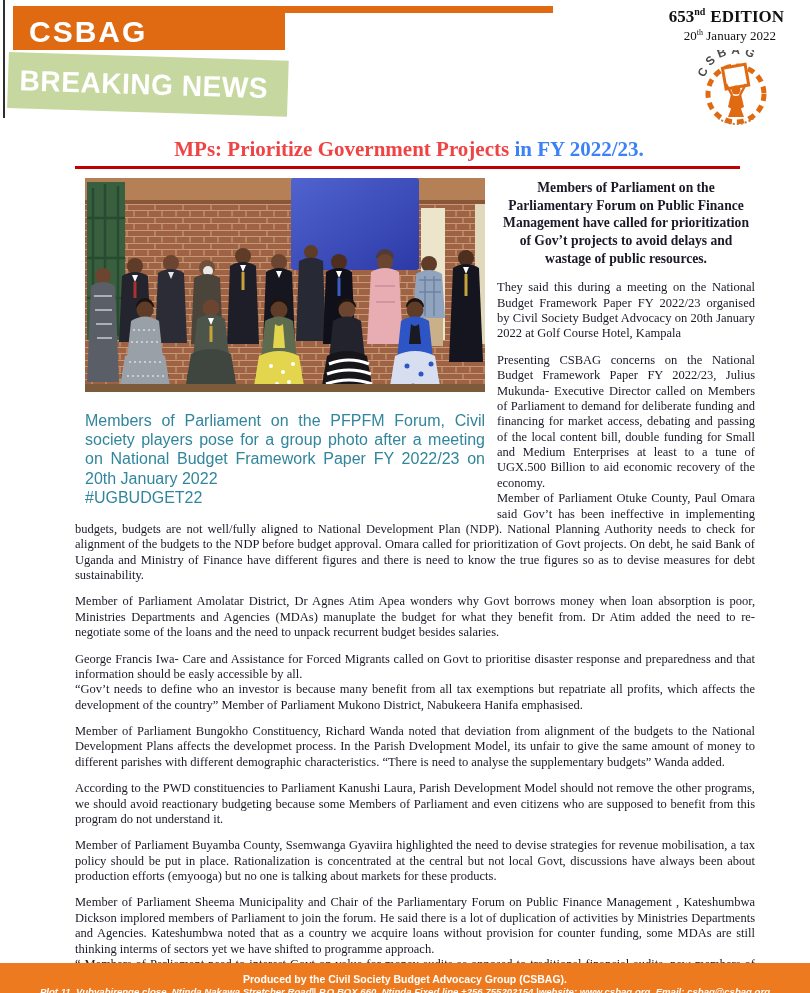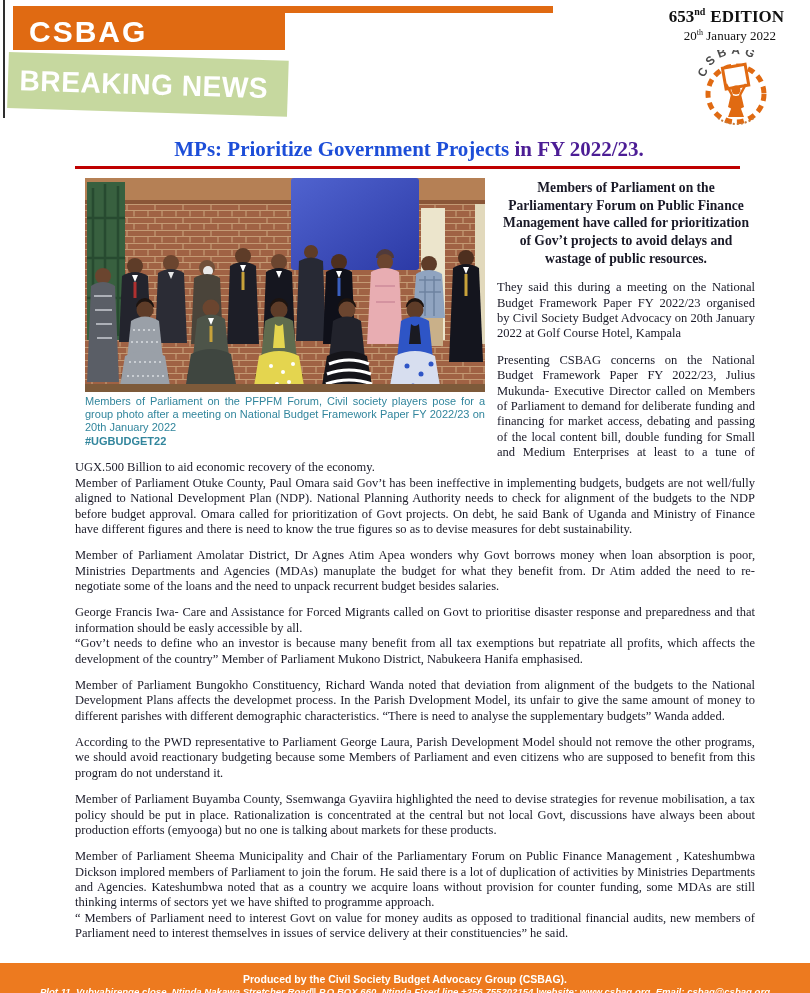--- a/index.html
+++ b/index.html
@@ -21,31 +21,31 @@
   .ed-line{font-weight:bold;font-size:17px;}
   .ed-line sup{font-size:10px;}
   .ed-word{margin-left:5px;}
   .ed-date{font-size:13px;margin-top:1px;padding-right:8px;}
   .ed-date sup{font-size:8px;}
   .logo{position:absolute;left:688px;top:50px;width:96px;height:80px;}
 
   
   .headline{position:absolute;left:75px;top:137px;width:668px;text-align:center;
             font-weight:bold;font-size:21px;white-space:nowrap;}
-  .hl-orange{color:#1d4ed8;}
-  .hl-dark{color:#4c1d95;}
+  .hl-orange{color:#ef4444;}
+  .hl-dark{color:#3b82f6;}
   .rule{position:absolute;left:75px;top:166px;width:665px;height:3px;background:#BF0000;}
 
   
   .article{position:absolute;left:75px;top:175px;width:680px;height:788px;overflow:hidden;}
   .photo-block{float:left;width:400px;margin:3px 12px 4px 10px;}
   .photo{display:block;width:400px;height:214px;}
-  .caption{margin-top:3px;font-family:"Liberation Sans", sans-serif;font-size:11px;line-height:1.2;
+  .caption{margin-top:19px;font-family:"Liberation Sans", sans-serif;font-size:16px;line-height:1.2;
            color:#31859C;text-align:justify;}
-  .caption b{font-weight:bold;}
+  .caption b{font-weight:normal;}
   .intro{font-weight:bold;font-size:13.6px;line-height:1.3;text-align:center;margin:4px 0 13px 0;}
   .para{font-size:12.5px;line-height:1.23;text-align:justify;margin:0;}
   .para.gap{margin-bottom:11px;}
 
   
   .footer{position:absolute;left:0;bottom:0;width:810px;height:30px;background:#ED7A1F;color:#ffffff;
           text-align:center;font-family:"Liberation Sans", sans-serif;font-weight:bold;}
   .f1{font-size:10.5px;padding-top:10px;}
   .f2{font-size:9.6px;margin-top:1px;font-style:italic;}
 </style>
@@ -245,21 +245,21 @@
     </div>
 
     <p class="intro">Members of Parliament on the Parliamentary Forum on Public Finance Management have called for prioritization of Gov’t projects to avoid delays and wastage of public resources.</p>
     <p class="para gap">They said this during a meeting on the National Budget Framework Paper FY 2022/23 organised by Civil Society Budget Advocacy on 20th January 2022 at Golf Course Hotel, Kampala</p>
     <p class="para">Presenting CSBAG concerns on the National Budget Framework Paper FY 2022/23, Julius Mukunda- Executive Director called on Members of Parliament to demand for deliberate funding and financing for market access, debating and passing of the local content bill, double funding for Small and Medium Enterprises at least to a tune of UGX.500 Billion to aid economic recovery of the economy.</p>
     <p class="para gap">Member of Parliament Otuke County, Paul Omara said Gov’t has been ineffective in implementing budgets, budgets are not well/fully aligned to National Development Plan (NDP). National Planning Authority needs to check for alignment of the budgets to the NDP before budget approval. Omara called for prioritization of Govt projects. On debt, he said Bank of Uganda and Ministry of Finance have different figures and there is need to know the true figures so as to devise measures for debt sustainability.</p>
     <p class="para gap">Member of Parliament Amolatar District, Dr Agnes Atim Apea wonders why Govt borrows money when loan absorption is poor, Ministries Departments and Agencies (MDAs) manuplate the budget for what they benefit from. Dr Atim added the need to re-negotiate some of the loans and the need to unpack recurrent budget besides salaries.</p>
     <p class="para">George Francis Iwa- Care and Assistance for Forced Migrants called on Govt to prioritise disaster response and preparedness and that information should be easly accessible by all.</p>
     <p class="para gap">“Gov’t needs to define who an investor is because many benefit from all tax exemptions but repatriate all profits, which affects the development of the country” Member of Parliament Mukono District, Nabukeera Hanifa emphasised.</p>
     <p class="para gap">Member of Parliament Bungokho Constituency, Richard Wanda noted that deviation from alignment of the budgets to the National Development Plans affects the developmet process. In the Parish Dvelopment Model, its unfair to give the same amount of money to different parishes with different demographic characteristics. “There is need to analyse the supplementary budgets” Wanda added.</p>
-    <p class="para gap">According to the PWD representative to Parliament George Laura, Parish Development Model should not remove the other programs, we should avoid reactionary budgeting because some Members of Parliament and even citizens who are supposed to benefit from this program do not understand it.</p>
+    <p class="para gap">According to the PWD constituencies to Parliament Kanushi Laura, Parish Development Model should not remove the other programs, we should avoid reactionary budgeting because some Members of Parliament and even citizens who are supposed to benefit from this program do not understand it.</p>
     <p class="para gap">Member of Parliament Buyamba County, Ssemwanga Gyaviira highlighted the need to devise strategies for revenue mobilisation, a tax policy should be put in place. Rationalization is concentrated at the central but not local Govt, discussions have always been about production efforts (emyooga) but no one is talking about markets for these products.</p>
     <p class="para">Member of Parliament Sheema Municipality and Chair of the Parliamentary Forum on Public Finance Management , Kateshumbwa Dickson implored members of Parliament to join the forum. He said there is a lot of duplication of activities by Ministries Departments and Agencies. Kateshumbwa noted that as a country we acquire loans without provision for counter funding, some MDAs are still thinking interms of sectors yet we have shifted to programme approach.</p>
     <p class="para">“ Members of Parliament need to interest Govt on value for money audits as opposed to traditional financial audits, new members of Parliament need to interest themselves in issues of service delivery at their constituencies” he said.</p>
   </div>
 
   <div class="footer">
     <div class="f1">Produced by the Civil Society Budget Advocacy Group (CSBAG).</div>
     <div class="f2">Plot 11, Vubyabirenge close, Ntinda Nakawa Stretcher Road‖ P.O BOX 660, Ntinda Fixed line +256 755202154 |website: www.csbag.org, Email: csbag@csbag.org</div>
   </div>
 

